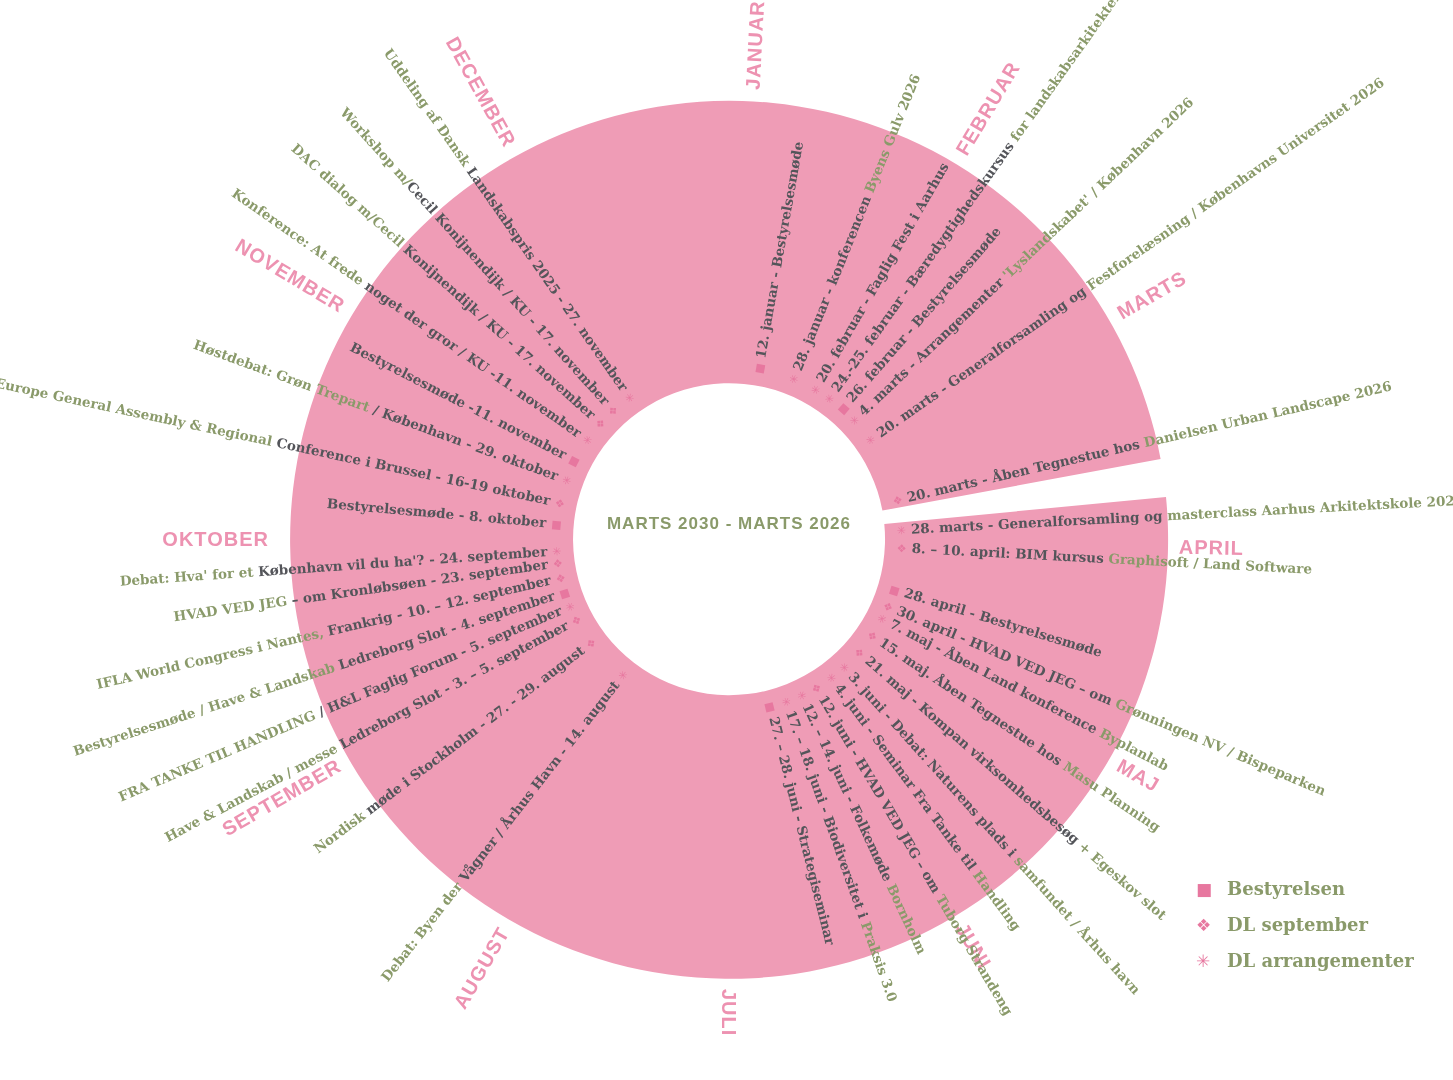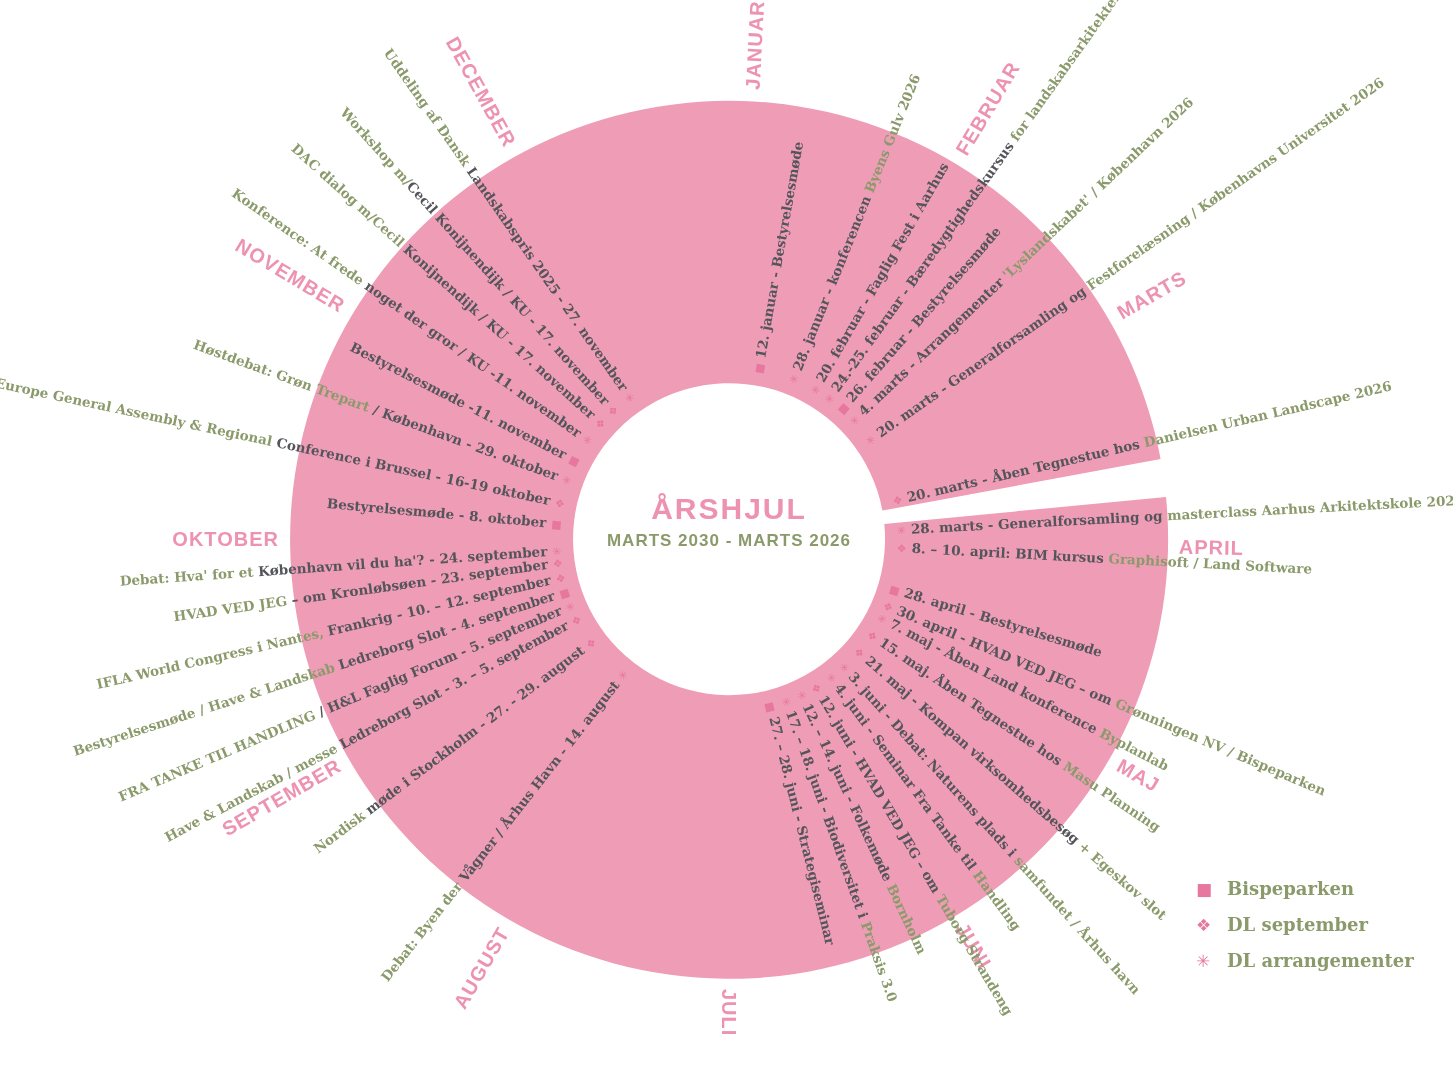--- a/index.html
+++ b/index.html
@@ -72,21 +72,21 @@
       <div class="spoke" style="transform: rotate(90deg);">
         <span class="lbl month" style="left: 450px;">JULI</span>
       </div>
       <div class="spoke" style="transform: rotate(-60deg);">
         <span class="lbl month" style="right: 450px;">AUGUST</span>
       </div>
       <div class="spoke" style="transform: rotate(-30deg);">
         <span class="lbl month" style="right: 450px;">SEPTEMBER</span>
       </div>
       <div class="spoke" style="transform: rotate(0deg);">
-        <span class="lbl month" style="right: 450px;">OKTOBER</span>
+        <span class="lbl month" style="right: 460px;">OKTOBER</span>
       </div>
       <div class="spoke" style="transform: rotate(31deg);">
         <span class="lbl month" style="right: 450px;">NOVEMBER</span>
       </div>
       <div class="spoke" style="transform: rotate(61deg);">
         <span class="lbl month" style="right: 450px;">DECEMBER</span>
       </div>
       <div class="spoke" style="transform: rotate(-80deg);">
         <span class="lbl evt" style="left: 168px;"><span class="mk right">■</span><span class="in">12. januar - Bestyrelsesmøde</span></span>
       </div>
@@ -194,28 +194,27 @@
       </div>
       <div class="spoke" style="transform: rotate(48deg);">
         <span class="lbl evt" style="right: 168px;"><span class="out">Workshop m/</span><span class="in">Cecil Konijnendijk / KU - 17. november</span><span class="mk left">❖</span></span>
       </div>
       <div class="spoke" style="transform: rotate(55deg);">
         <span class="lbl evt" style="right: 168px;"><span class="out">Uddeling af Dansk </span><span class="in">Landskabspris 2025 - 27. november</span><span class="mk left">✳</span></span>
       </div>
     </div>
 
   <div class="center-title">
-    <div class="t">ÅRSHJUL</div>
     <div class="s">MARTS 2030 - MARTS 2026</div>
   </div>
 
   <div class="legend">
     <div class="row">
       <span class="lg-mk">■</span>
-      <span class="lg-tx">Bispeparken</span>
+      <span class="lg-tx">Bestyrelsen</span>
     </div>
     <div class="row">
       <span class="lg-mk">❖</span>
       <span class="lg-tx">DL september</span>
     </div>
     <div class="row">
       <span class="lg-mk">✳</span>
       <span class="lg-tx">DL arrangementer</span>
     </div>
   </div>

